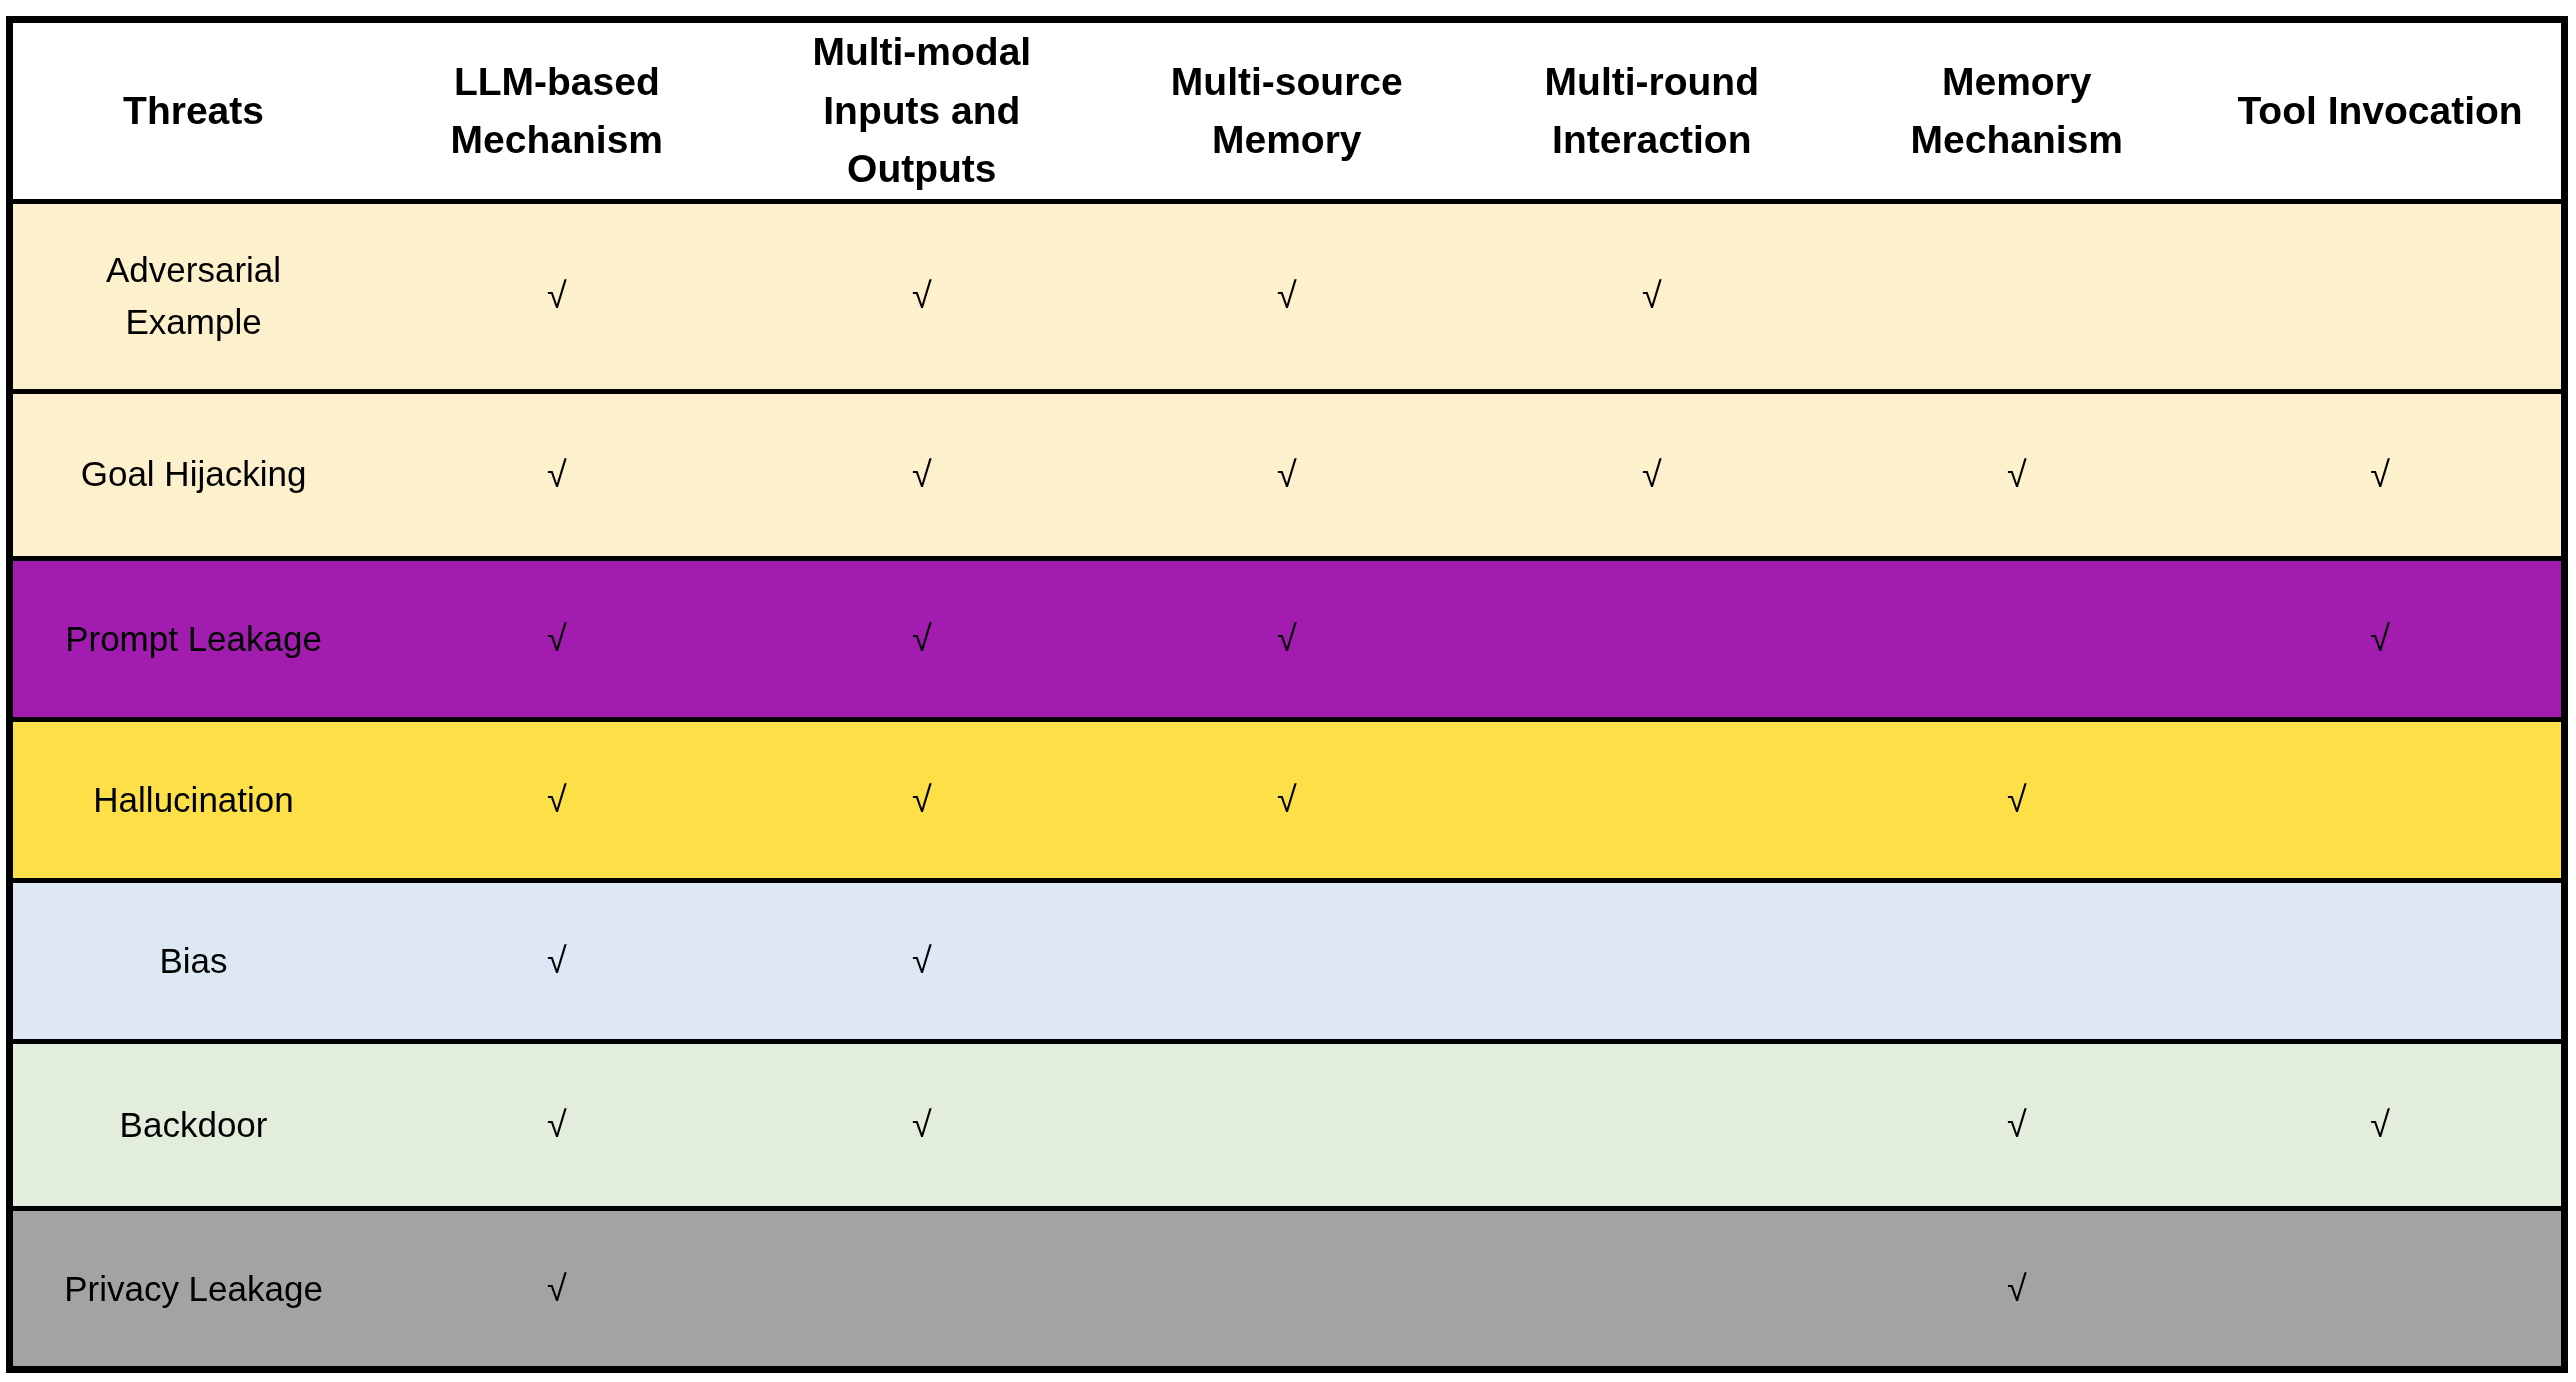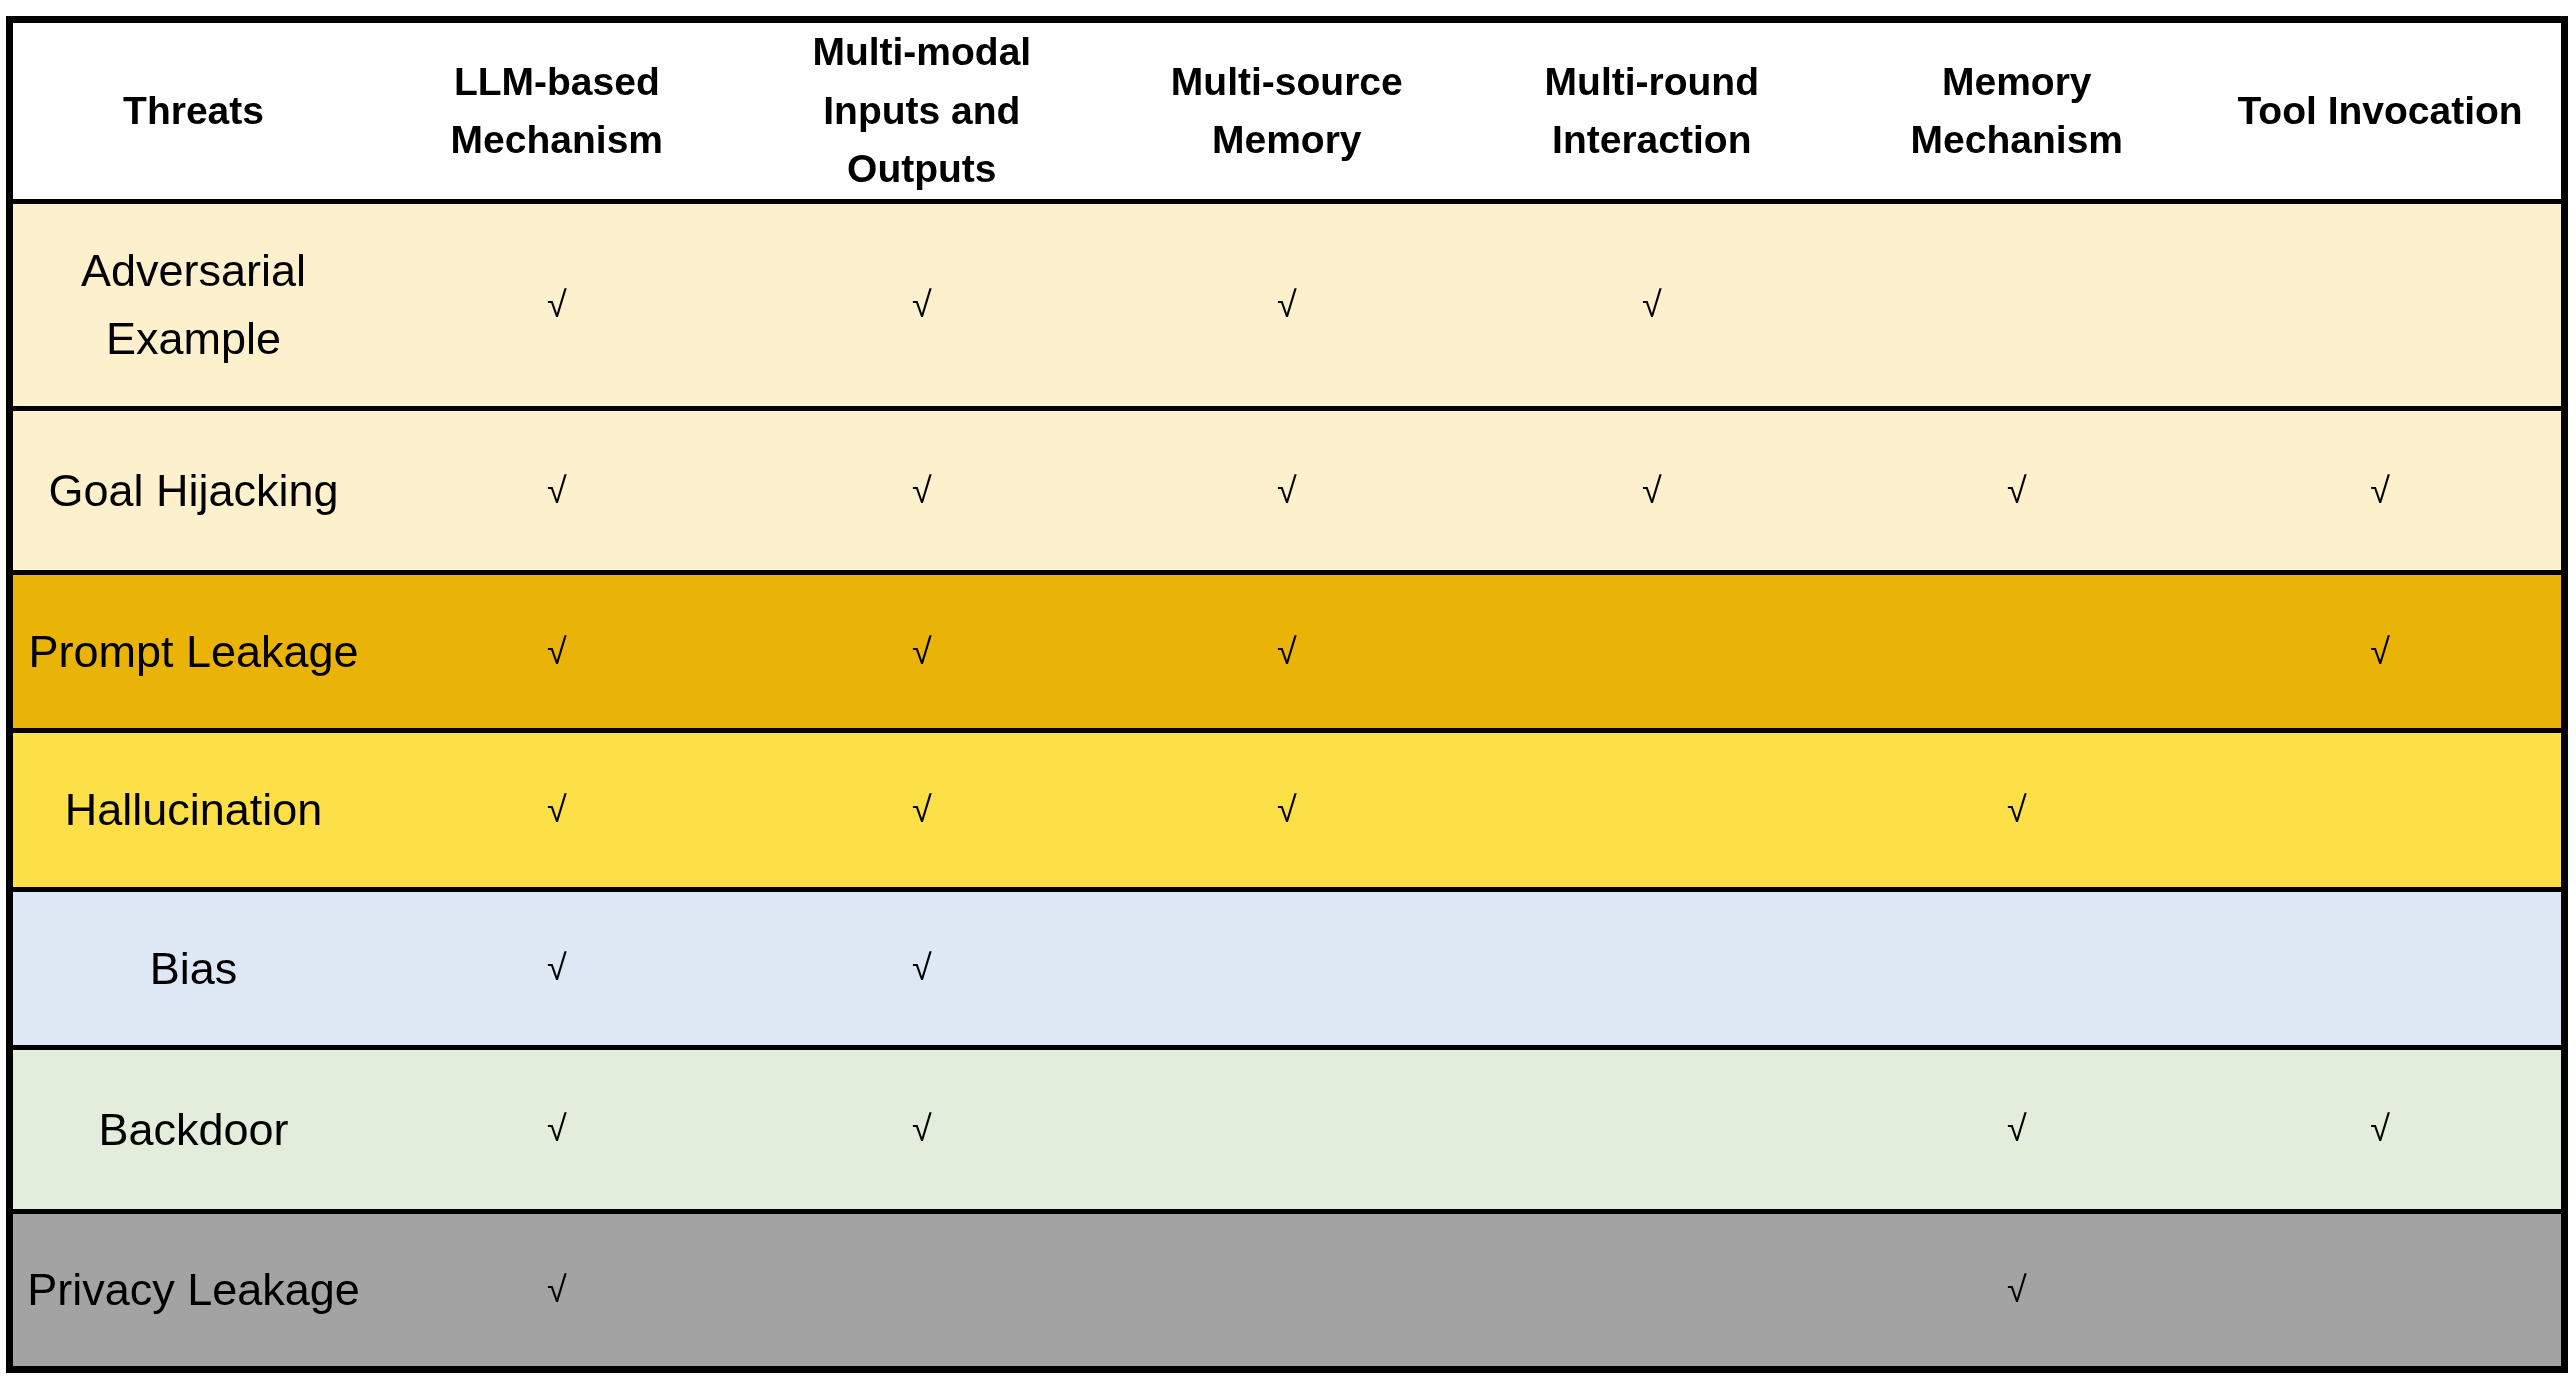--- a/index.html
+++ b/index.html
@@ -37,21 +37,21 @@
     padding: 0 4.7px;
     overflow: hidden;
   }
   thead th {
     background: #ffffff;
     font-weight: bold;
     font-size: 39px;
     line-height: 1.5;
   }
   td.threat {
-    font-size: 45px;
+    font-size: 35px;
     line-height: 1.5;
     font-weight: normal;
   }
   td.check {
     font-size: 36px;
     line-height: 1;
     font-weight: normal;
   }
   tr.h-head { height: 172px; }
   tr.h-tall { height: 126px; }
@@ -96,21 +96,21 @@
       <tr class="h-mid" style="background-color: rgb(252, 241, 204);">
         <td class="threat">Goal Hijacking</td>
         <td class="check">√</td>
         <td class="check">√</td>
         <td class="check">√</td>
         <td class="check">√</td>
         <td class="check">√</td>
         <td class="check">√</td>
       </tr>
 
-      <tr class="h-std" style="background-color: #eab308;">
+      <tr class="h-std" style="background-color: #a21caf;">
         <td class="threat">Prompt Leakage</td>
         <td class="check">√</td>
         <td class="check">√</td>
         <td class="check">√</td>
         <td class="check"></td>
         <td class="check"></td>
         <td class="check">√</td>
       </tr>
 
 

